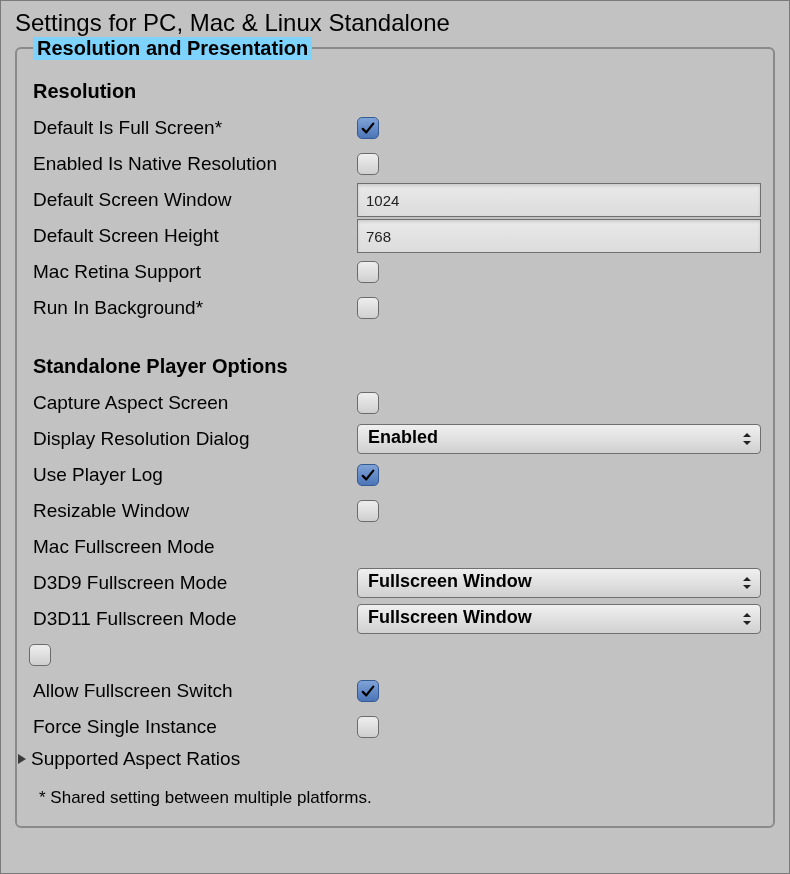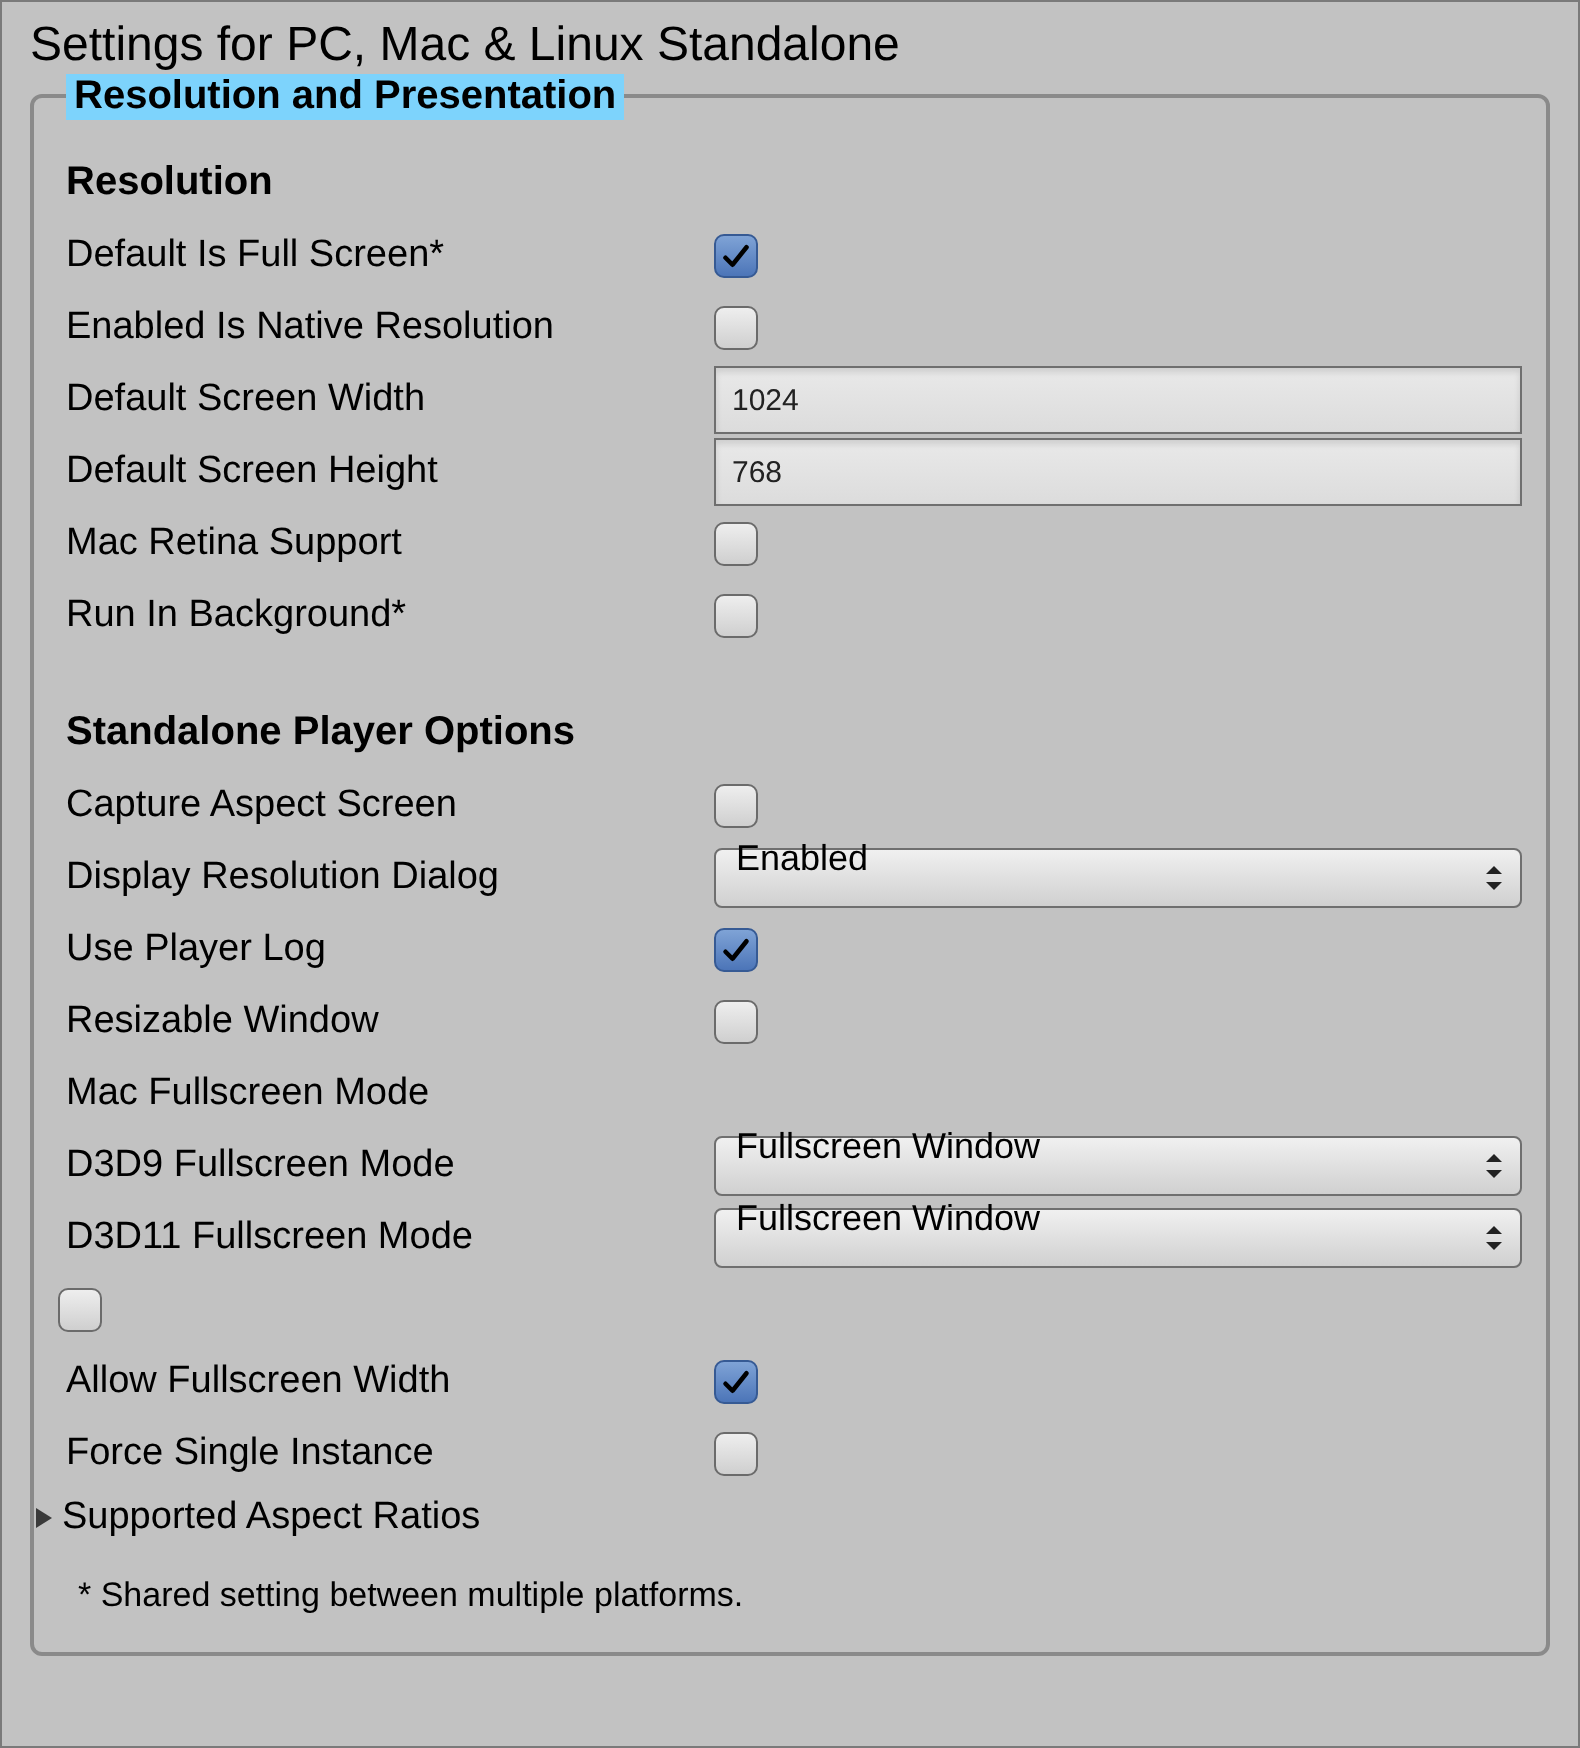--- a/index.html
+++ b/index.html
@@ -90,21 +90,22 @@
     flex: 1;
     height: 30px;
     border: 1px solid #6f6f6f;
     border-radius: 4px;
     background: linear-gradient(#f0f0f0,#d0d0d0);
     padding: 2px 28px 13px 10px;
     font-size: 18px;
     cursor: pointer;
     position: relative;
     display:flex;
-    align-items:flex-end;
+    align-items:flex-start;
+    font-weight:bold;
   }
   .select .arrows {
     position: absolute;
     right: 8px; top: 50%;
     transform: translateY(-50%);
     width: 10px; height: 16px;
   }
   .spacer-block { height: 22px; }
   .foldout-row {
     display: flex;
@@ -150,21 +151,21 @@
       <div class="label">Enabled Is Native Resolution</div>
       <div class="ctrl">
         <div class="checkbox">
           
         </div>
       </div>
     </div>
 
     
     <div class="row">
-      <div class="label">Default Screen Width</div>
+      <div class="label">Default Screen Window</div>
       <div class="ctrl">
         <input class="text-input" value="1024" style="">
       </div>
     </div>
 
     
     <div class="row">
       <div class="label">Default Screen Height</div>
       <div class="ctrl">
         <input class="text-input" value="768" style="">
@@ -278,21 +279,21 @@
     <div class="row">
       <div class="ctrl">
         <div class="checkbox">
           
         </div>
       </div>
     </div>
 
     
     <div class="row">
-      <div class="label">Allow Fullscreen Width</div>
+      <div class="label">Allow Fullscreen Switch</div>
       <div class="ctrl">
         <div class="checkbox checked">
           <svg class="checkmark" viewBox="0 0 16 16">
               <path d="M2 9 L6 13 L14 3" stroke="#000" stroke-width="2.6" fill="none" stroke-linecap="round" stroke-linejoin="round"></path>
             </svg>
         </div>
       </div>
     </div>
 
     

